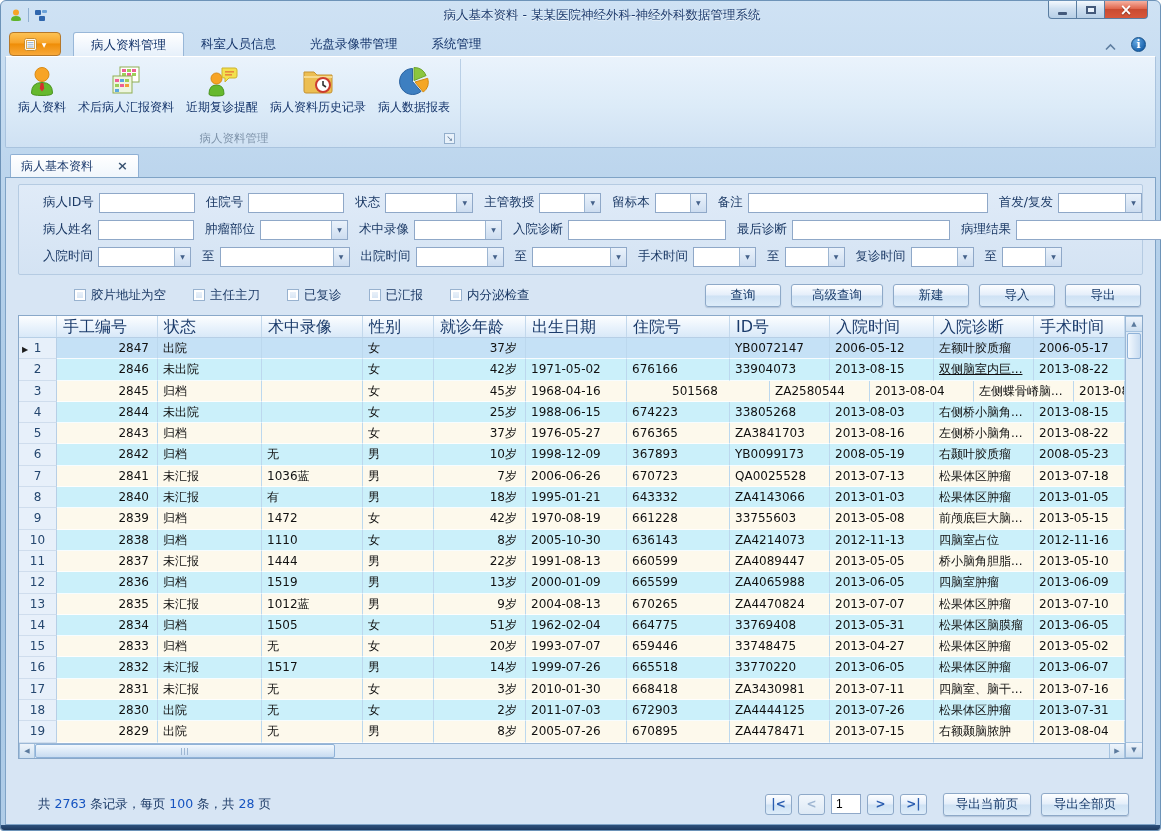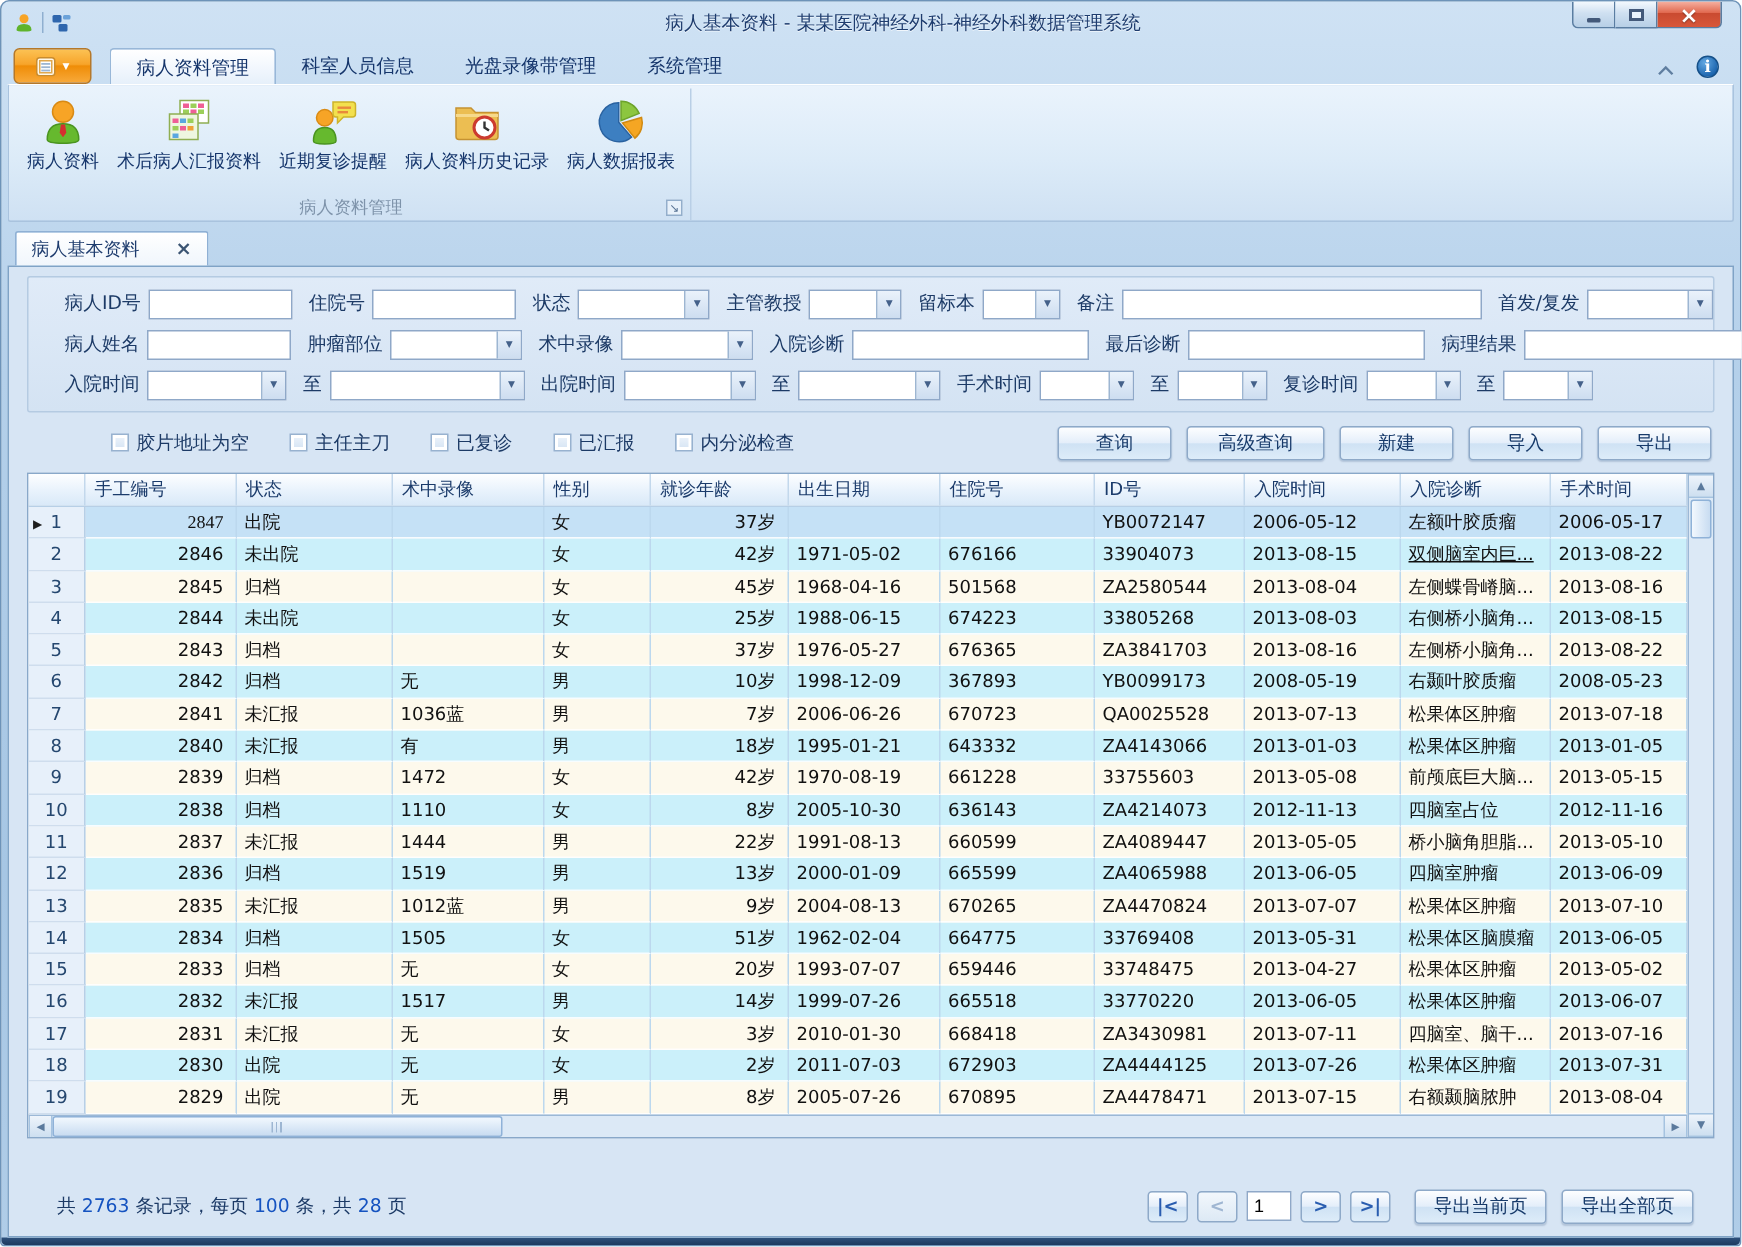--- a/index.html
+++ b/index.html
@@ -107,21 +107,21 @@
     color:#173a6a; font-family:inherit;
     background:linear-gradient(#fdfeff,#e4eefa 48%,#cfe2f4 52%,#ddecf9);
     box-shadow:0 1px 1px rgba(70,100,140,.25); }
 
   
   .grid { height:444px; margin-top:2px; border:1px solid #89a8c9; background:#fff;
     display:flex; }
   .gmain { flex:1; display:flex; flex-direction:column; overflow:hidden; }
   .ghead { height:22px; display:flex; background:linear-gradient(#fdfeff,#e8f2fc 55%,#d9e9f8);
     border-bottom:1px solid #b7cfe6; flex:none; }
-  .gh { font-size:12px; color:#1b3b6b; line-height:21px; padding-left:6px;
+  .gh { font-size:16px; color:#1b3b6b; line-height:21px; padding-left:6px;
     border-right:1px solid #c3d8ec; white-space:nowrap; overflow:hidden; flex:none; }
   .gflex { flex:1 !important; }
   .gbody { flex:1; overflow:hidden; }
   .grow { display:flex; height:21.3px; flex:none; }
   .grow.alta { background:#fdf9ec; }
   .grow.altb { background:#cbf0fa; }
   .grow.sel  { background:#c5e1f6; }
   .gnum { width:38px; flex:none; background:#e7f0fa; border-right:1px solid #b7cfe6;
     border-bottom:1px solid #cfdded; font-size:12px; color:#25476f; text-align:center;
     line-height:21px; position:relative; }
@@ -507,21 +507,21 @@
             <div class="gh" data-name="column-header-7" style="width: 101px;">出生日期</div>
             <div class="gh" data-name="column-header-8" style="width: 103px;">住院号</div>
             <div class="gh" data-name="column-header-9" style="width: 100px;">ID号</div>
             <div class="gh" data-name="column-header-10" style="width: 104px;">入院时间</div>
             <div class="gh" data-name="column-header-11" style="width: 100px;">入院诊断</div>
             <div class="gh gflex" data-name="column-header-12">手术时间</div>
           </div>
         <div class="gbody" data-name="table-body">
             <div class="grow sel" data-name="table-row">
               <div class="gnum" data-name="row-number">1<span class="rowind" data-name="row-indicator-icon"></span></div>
-              <div class="gc ar" data-name="cell" style="width: 101px; font-family: Liberation Serif, serif;">2847</div>
+              <div class="gc ar" data-name="cell" style="width: 101px;">2847</div>
               <div class="gc" data-name="cell" style="width: 104px;">出院</div>
               <div class="gc" data-name="cell" style="width: 101px;"></div>
               <div class="gc" data-name="cell" style="width: 71px;">女</div>
               <div class="gc ar" data-name="cell" style="width: 92px;">37岁</div>
               <div class="gc" data-name="cell" style="width: 101px;"></div>
               <div class="gc" data-name="cell" style="width: 103px;"></div>
               <div class="gc" data-name="cell" style="width: 100px;">YB0072147</div>
               <div class="gc" data-name="cell" style="width: 104px;">2006-05-12</div>
               <div class="gc" data-name="cell" style="width: 100px;">左额叶胶质瘤</div>
               <div class="gc gflex" data-name="cell">2006-05-17</div>
@@ -541,21 +541,21 @@
               <div class="gc gflex" data-name="cell">2013-08-22</div>
             </div>
             <div class="grow alta" data-name="table-row">
               <div class="gnum" data-name="row-number">3</div>
               <div class="gc ar" data-name="cell" style="width: 101px;">2845</div>
               <div class="gc" data-name="cell" style="width: 104px;">归档</div>
               <div class="gc" data-name="cell" style="width: 101px;"></div>
               <div class="gc" data-name="cell" style="width: 71px;">女</div>
               <div class="gc ar" data-name="cell" style="width: 92px;">45岁</div>
               <div class="gc" data-name="cell" style="width: 101px;">1968-04-16</div>
-              <div class="gc" data-name="cell" style="width: 103px;">501568</div>
+              <div class="gc" data-name="cell" style="width: 103px; margin-left: 40px;">501568</div>
               <div class="gc" data-name="cell" style="width: 100px;">ZA2580544</div>
               <div class="gc" data-name="cell" style="width: 104px;">2013-08-04</div>
               <div class="gc" data-name="cell" style="width: 100px;">左侧蝶骨嵴脑...</div>
               <div class="gc gflex" data-name="cell">2013-08-16</div>
             </div>
             <div class="grow altb" data-name="table-row">
               <div class="gnum" data-name="row-number">4</div>
               <div class="gc ar" data-name="cell" style="width: 101px;">2844</div>
               <div class="gc" data-name="cell" style="width: 104px;">未出院</div>
               <div class="gc" data-name="cell" style="width: 101px;"></div>

